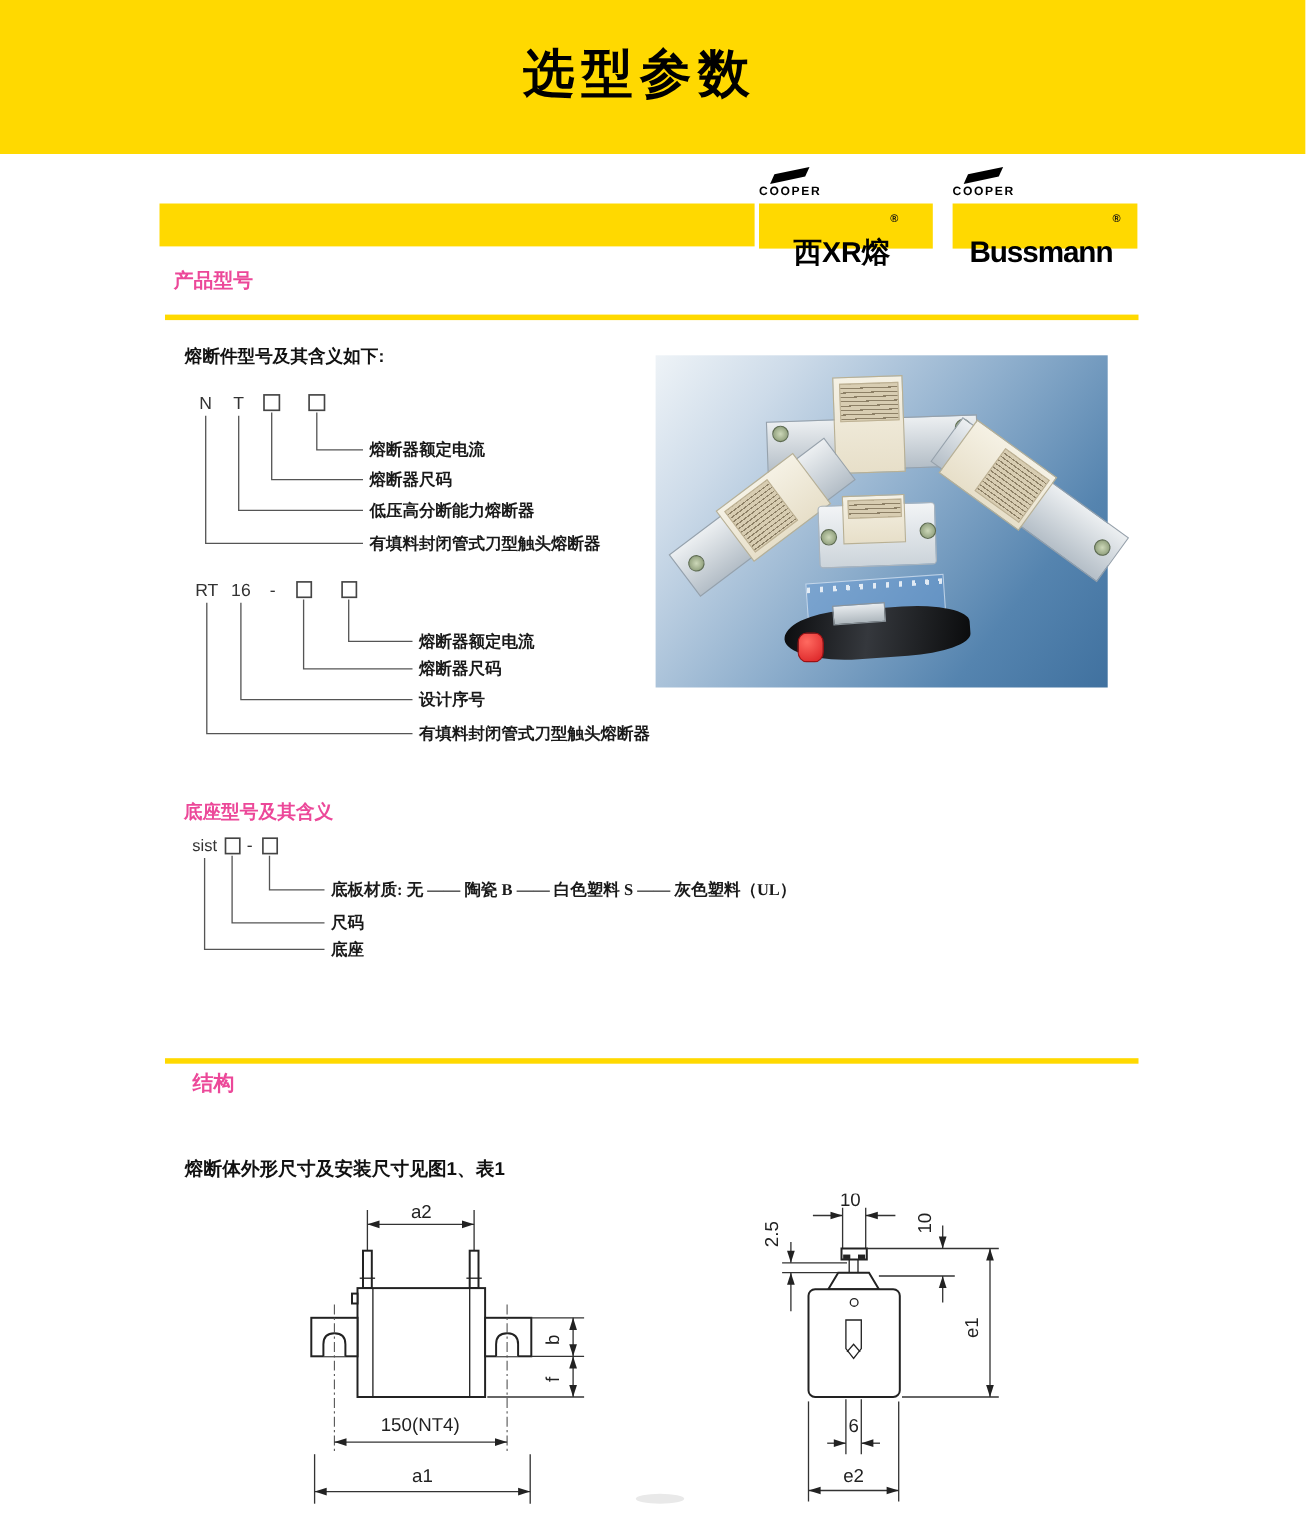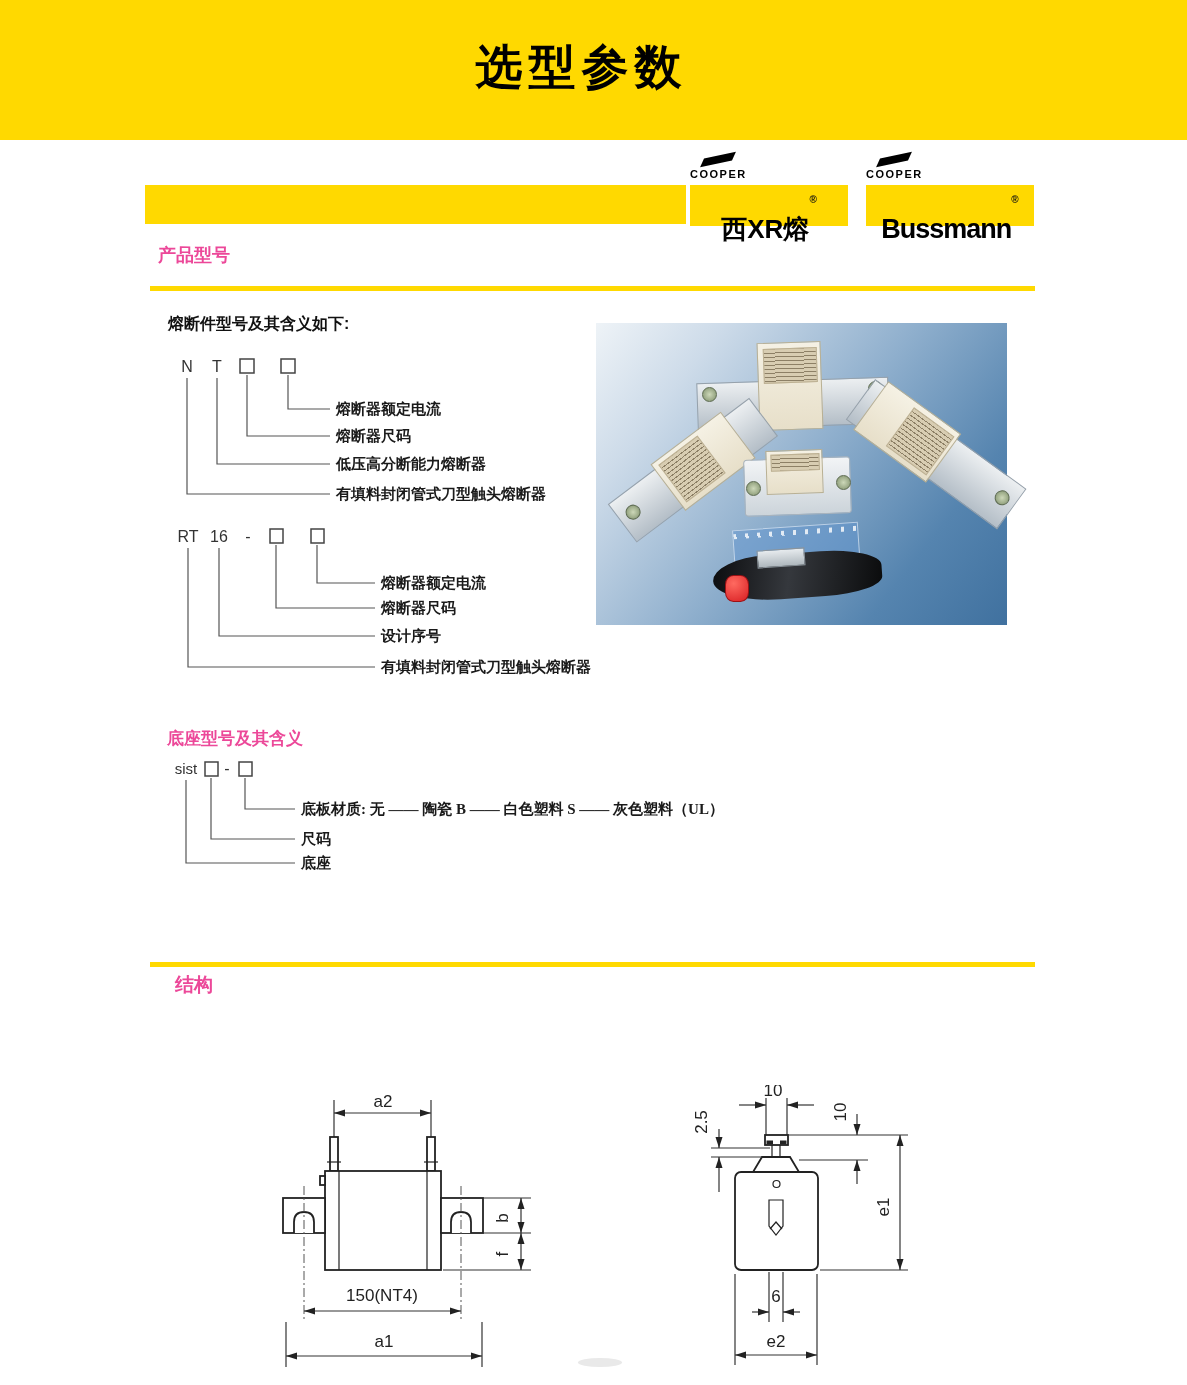--- a/index.html
+++ b/index.html
@@ -185,20 +185,21 @@
     <path d="M85,22 V53 H135"></path>
     <path d="M51,22 V83 H135"></path>
     <path d="M26,24 V107 H135"></path>
     <text class="lbl" x="141" y="58">底板材质: 无 —— 陶瓷 B —— 白色塑料 S —— 灰色塑料（UL）</text>
     <text class="lbl" x="141" y="88">尺码</text>
     <text class="lbl" x="141" y="112">底座</text>
   </svg>
 
   <div class="abs h-sec struct-heading">结构</div>
   <div class="abs rule rule2"></div>
+  <div class="abs caption">熔断体外形尺寸及安装尺寸见图1、表1</div>
 
   <svg class="abs draw" style="left:250px;top:1085px;" width="300" height="295" viewBox="250 1085 300 295">
     <defs>
       <marker id="ae1" viewBox="0 0 12 8" refX="11.5" refY="4" markerWidth="12" markerHeight="8" orient="auto" markerUnits="userSpaceOnUse">
           <path d="M0.5,0.5 L11.5,4 L0.5,7.5 Z" fill="#222"></path>
         </marker>
       <marker id="as1" viewBox="0 0 12 8" refX="0.5" refY="4" markerWidth="12" markerHeight="8" orient="auto" markerUnits="userSpaceOnUse">
           <path d="M11.5,0.5 L0.5,4 L11.5,7.5 Z" fill="#222"></path>
         </marker>
     </defs>

